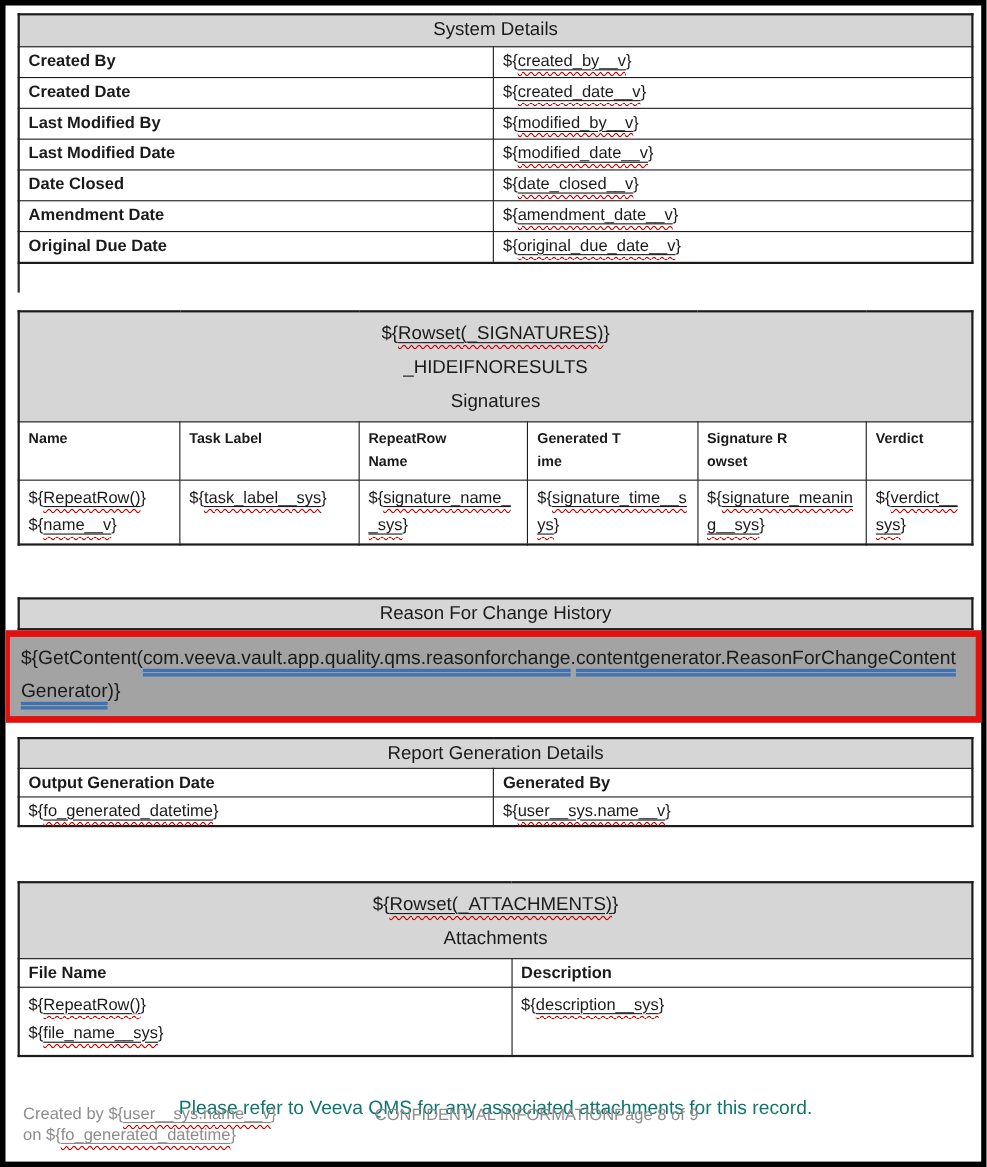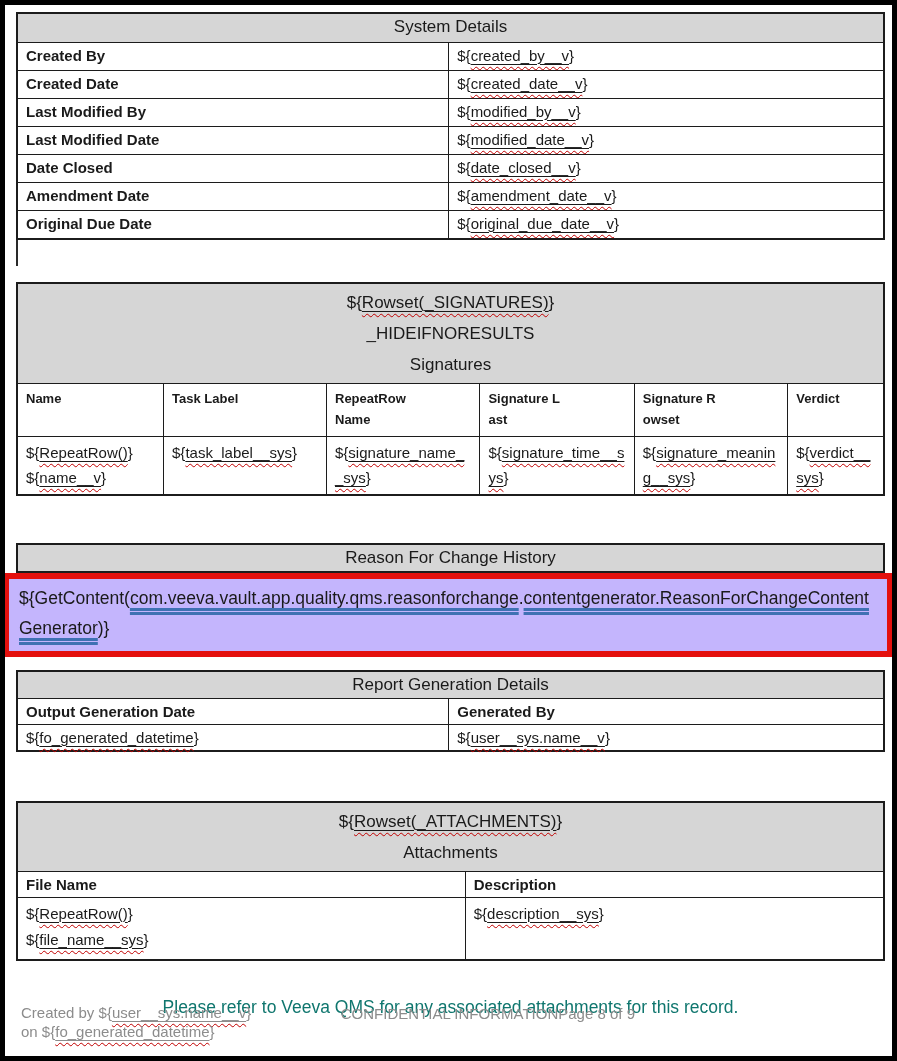--- a/index.html
+++ b/index.html
@@ -54,21 +54,21 @@
   .sig td.data { line-height:25px; padding-top:3px; padding-bottom:4px; }
 
   .reason { margin-top:47px; }
 
   .redbox {
     box-sizing:border-box;
     width:890px;
     margin-left:-13px;
     border:6px solid var(--highlight-border, #e4100e);
     padding:4px 12px 8px 10px;
-    background:#c4b5fd;
+    background:#a3a3a3;
   }
   .code {
     margin:0;
     font-size:17.5px;
     line-height:30px;
     word-break:break-all;
   }
   .code-link {
     text-decoration-line:underline;
     text-decoration-style:double;
@@ -181,21 +181,21 @@
           <td colspan="6" class="title-cell multi">
             <div>${<span class="tvar"><span class="tsq">Rowset(_SIGNATURES)</span></span>}</div>
             <div>_HIDEIFNORESULTS</div>
             <div>Signatures</div>
           </td>
         </tr>
         <tr>
           <th><span class="thw">Name</span></th>
           <th><span class="thw">Task Label</span></th>
           <th><span class="thw">RepeatRow Name</span></th>
-          <th><span class="thw">Signature Last</span></th>
+          <th><span class="thw">Generated Time</span></th>
           <th><span class="thw">Signature Rowset</span></th>
           <th><span class="thw">Verdict</span></th>
         </tr>
         <tr>
           <td class="data">
               <div class="vline">${<span class="tvar"><span class="tsq">RepeatRow()</span></span>}</div>
               <div class="vline">${<span class="tvar"><span class="tsq">name__v</span></span>}</div>
             </td>
           <td class="data">${<span class="tvar"><span class="tsq">task_label__sys</span></span>}</td>
           <td class="data">${<span class="tvar"><span class="tsq">signature_name__sys</span></span>}</td>

